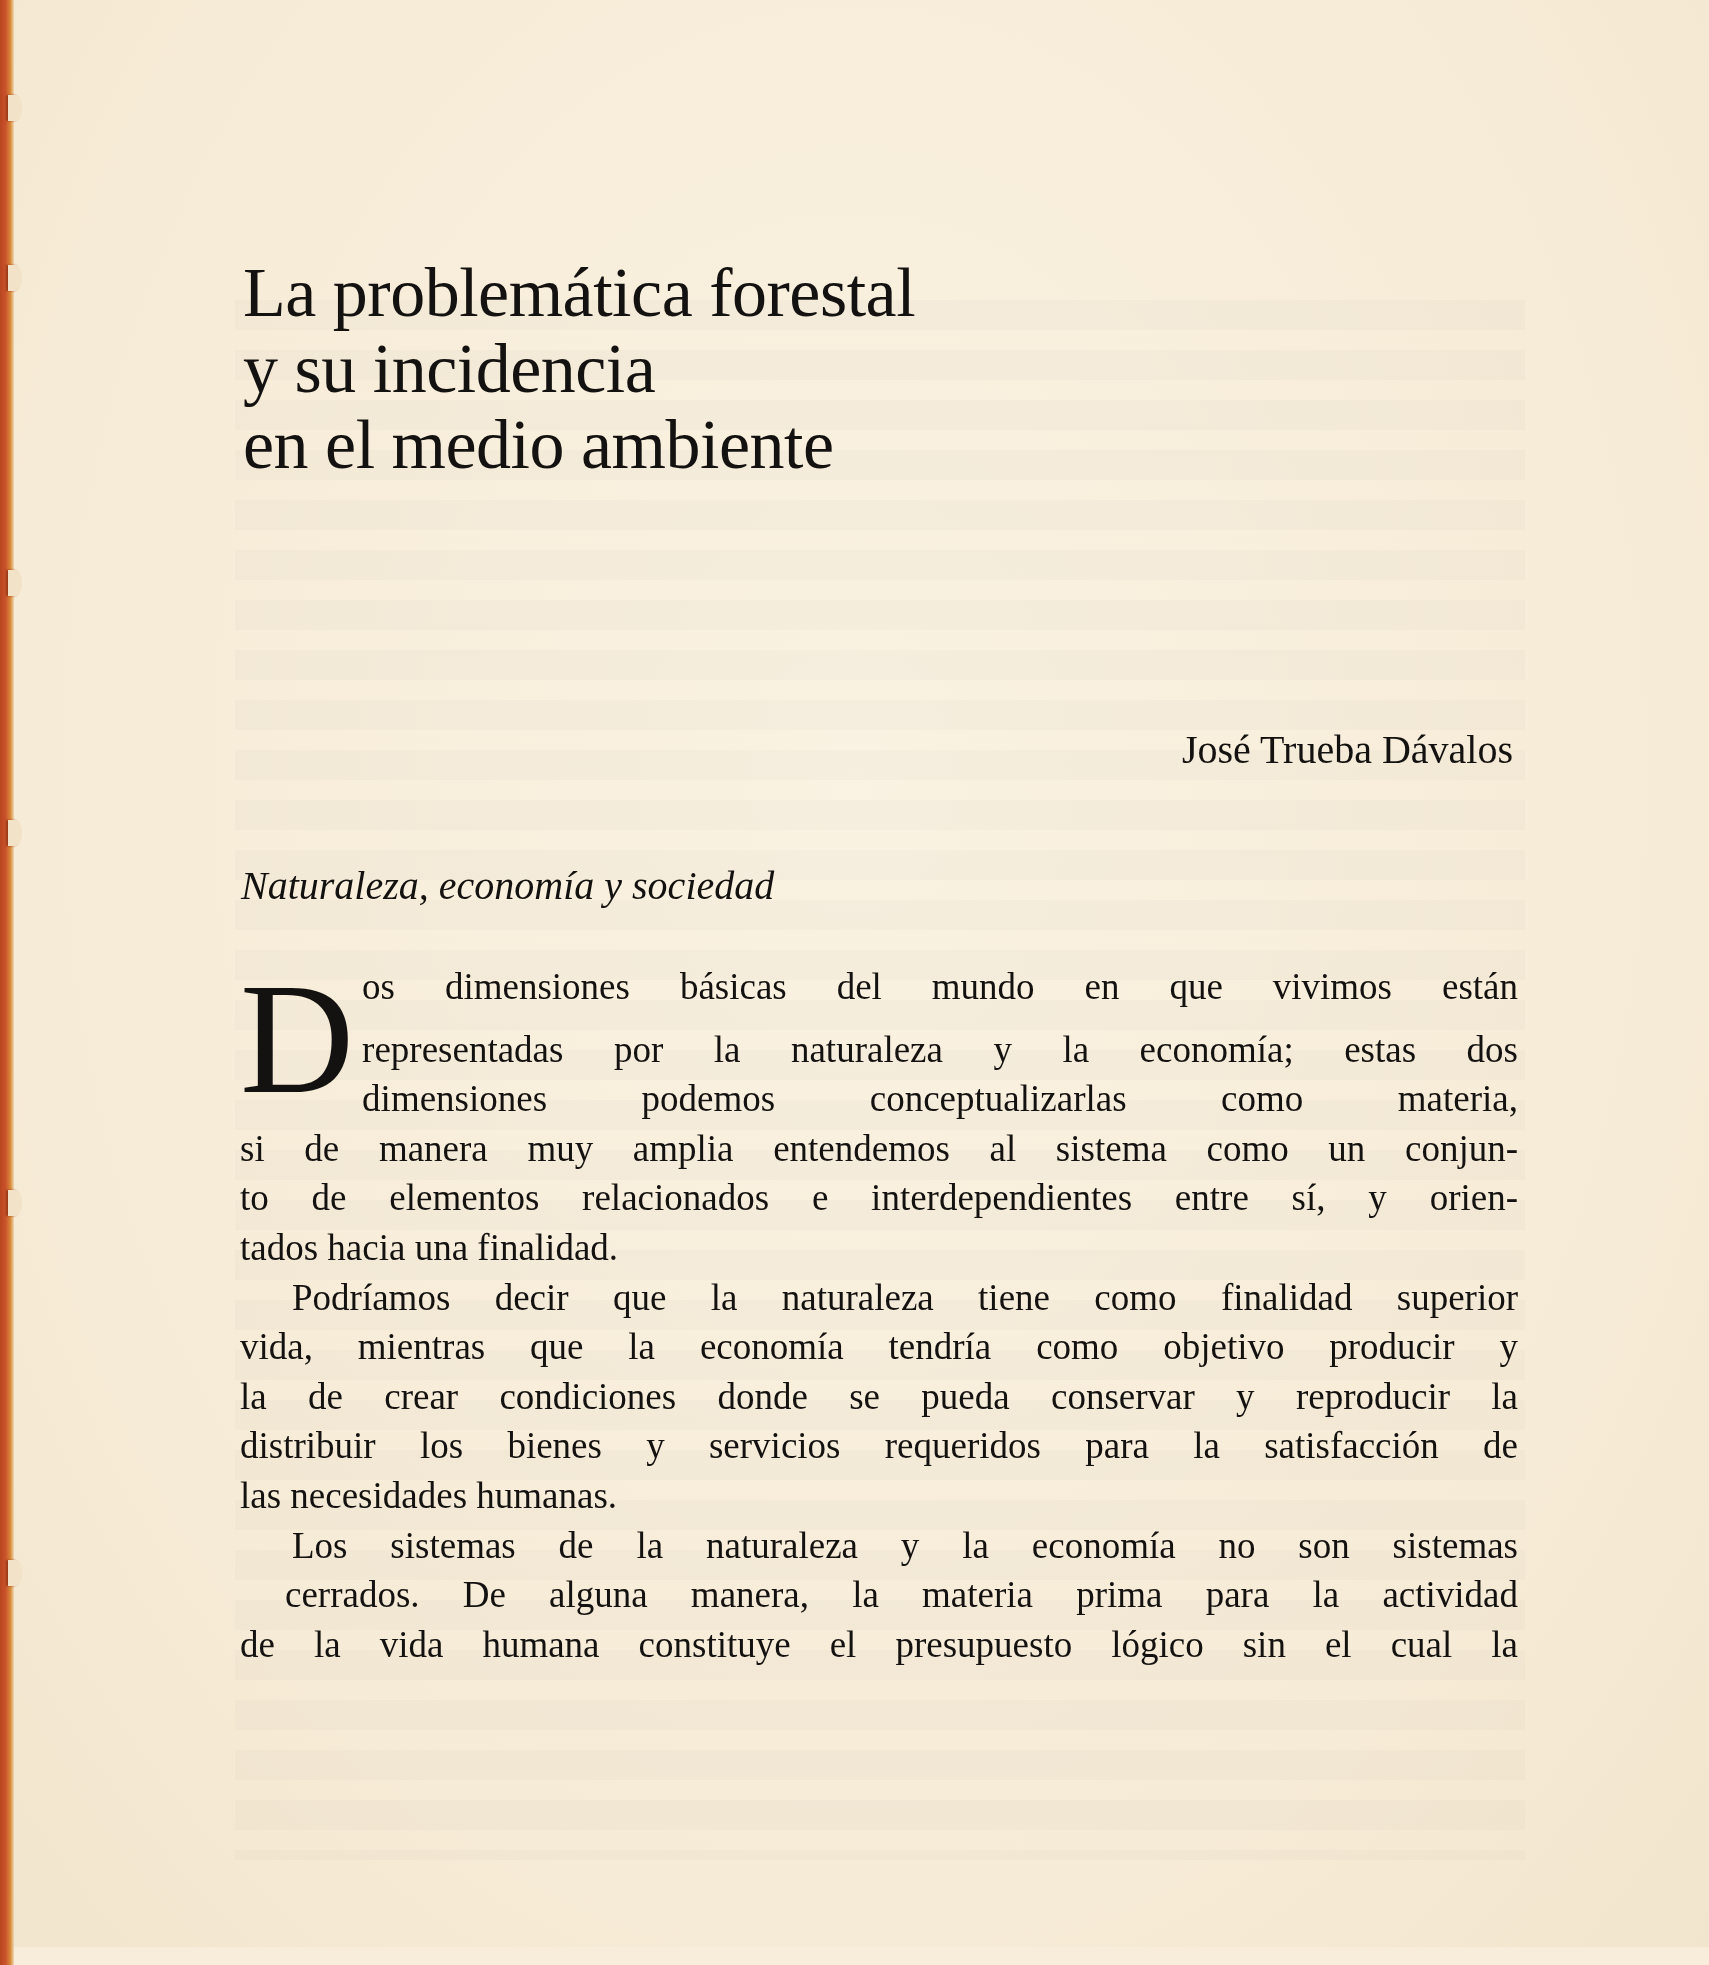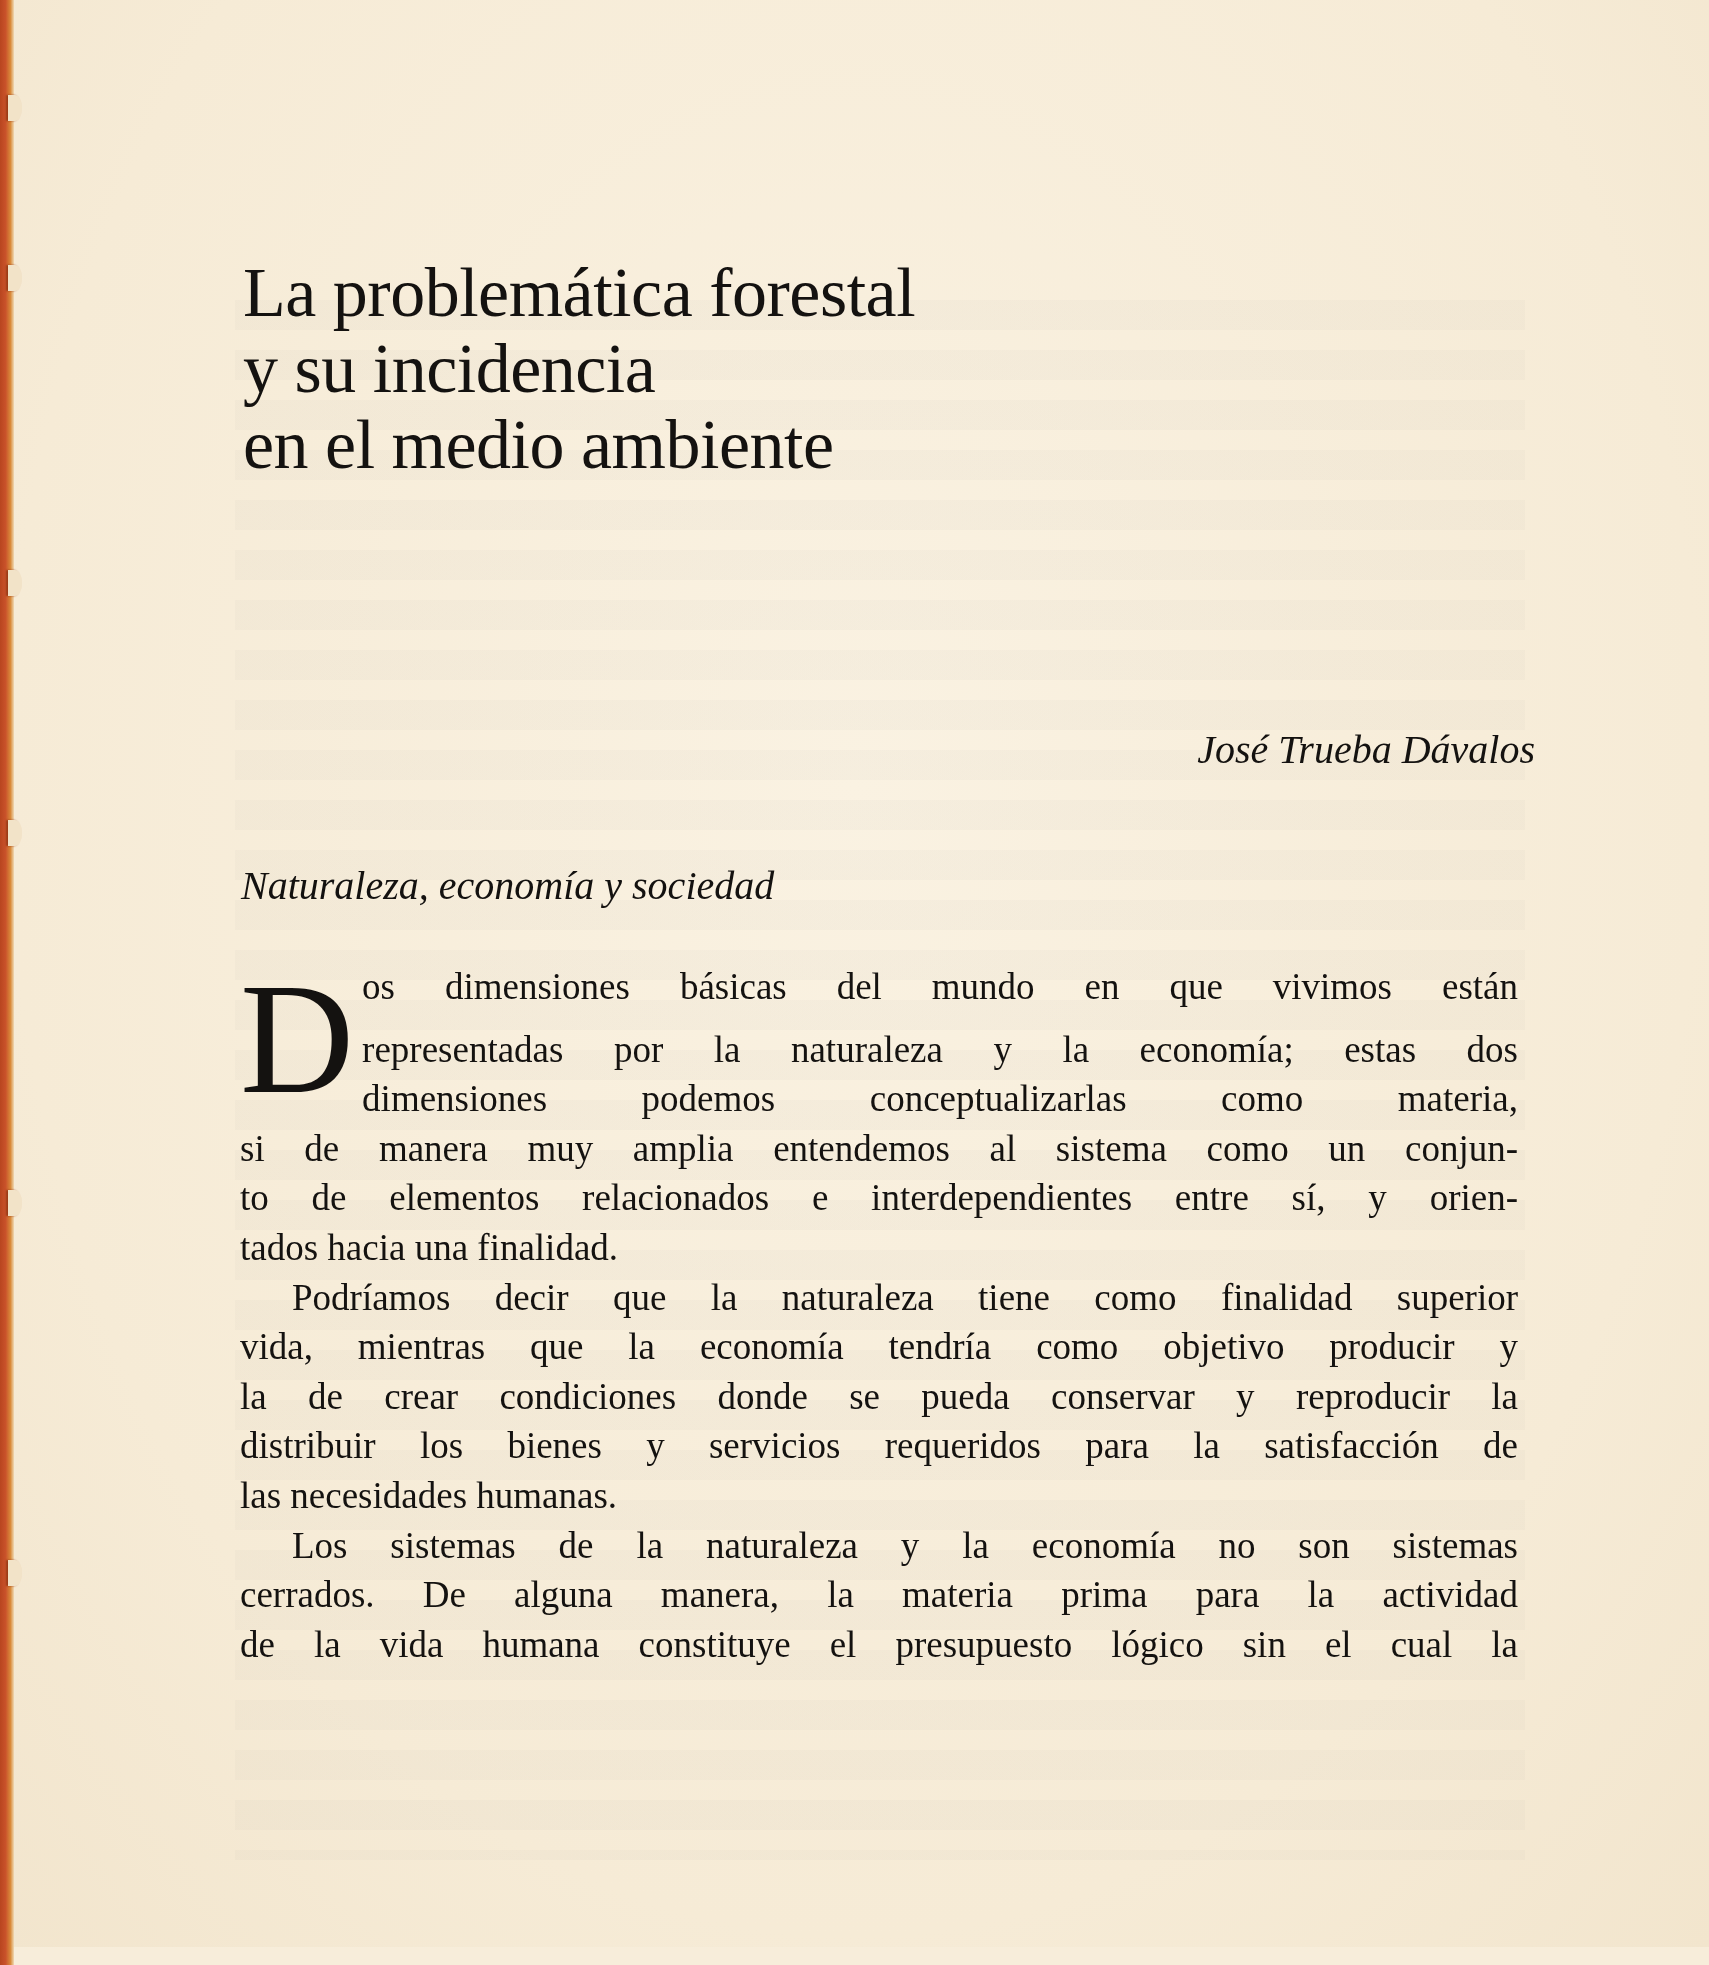--- a/index.html
+++ b/index.html
@@ -26,22 +26,22 @@
     box-shadow: -2px 0 2px #9a3a18;
   }
   .title {
     position: absolute; left: 243px; top: 255px;
     font-size: 70px; line-height: 76px; font-weight: 400;
     letter-spacing: -0.5px;
     margin: 0;
   }
   .title span { display: block; white-space: nowrap; }
   .author {
-    position: absolute; right: 174px; top: 726px;
-    font-style: italic; font-size: 40px; white-space: nowrap;
+    position: absolute; right: 196px; top: 726px;
+    font-size: 40px; white-space: nowrap;
   }
   .section {
     position: absolute; left: 241px; top: 862px;
     font-style: italic; font-size: 40px; white-space: nowrap; margin: 0; font-weight: 400;
   }
   .body {
     position: absolute; left: 240px; top: 962px; width: 1278px;
     font-size: 37px; line-height: 49.6px;
   }
   .line { display: block; text-align: justify; text-align-last: justify; white-space: nowrap; }
@@ -93,17 +93,17 @@
     <div class="para">
       <span class="line indent" style="display: block; word-spacing: 6.5px;">Podríamos decir que la naturaleza tiene como finalidad superior</span>
       <span class="line" style="display: block; word-spacing: 0px;">vida, mientras que la economía tendría como objetivo producir y</span>
       <span class="line" style="display: block; word-spacing: 0px;">la de crear condiciones donde se pueda conservar y reproducir la</span>
       <span class="line" style="display: block; word-spacing: 0px;">distribuir los bienes y servicios requeridos para la satisfacción de</span>
       <span class="line last">las necesidades humanas.</span>
     </div>
 
     <div class="para">
       <span class="line indent" style="display: block; word-spacing: 5.2px;">Los sistemas de la naturaleza y la economía no son sistemas</span>
-      <span class="line" style="display: block; word-spacing: 0px;">cerrados. De alguna manera, la materia prima para la actividad</span>
+      <span class="line" style="display: block; word-spacing: 0px; margin-left: 45px;">cerrados. De alguna manera, la materia prima para la actividad</span>
       <span class="line" style="display: block; word-spacing: 0px;">de la vida humana constituye el presupuesto lógico sin el cual la</span>
     </div>
   </div>
 </div>
 
 </body></html>

